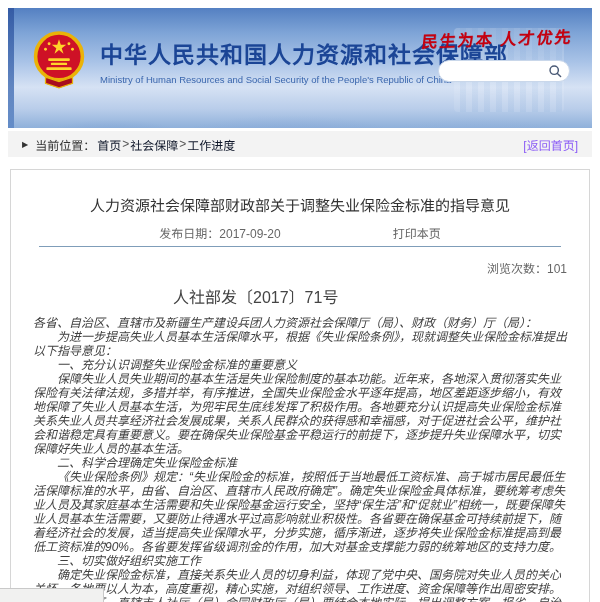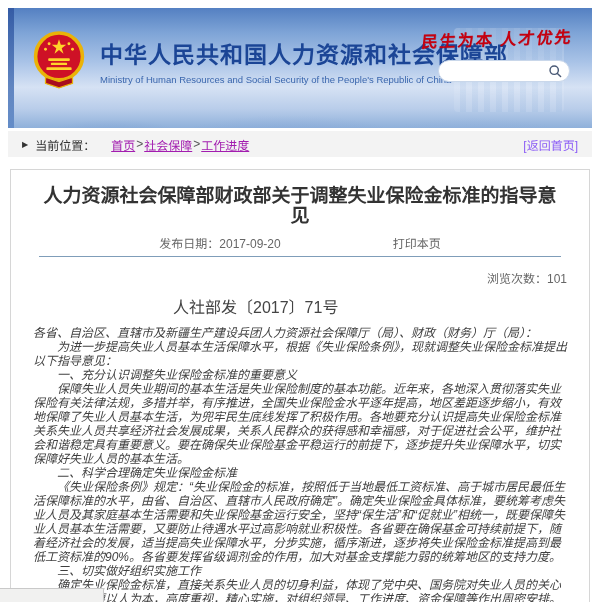--- a/index.html
+++ b/index.html
@@ -32,28 +32,28 @@
     text-shadow:0.5px 0.5px 0 rgba(150,0,0,.35); }
   .search { position:absolute; right:22px; top:52px; width:132px; height:22px; background:#ffffff;
     border:1px solid #c9d7ea; border-radius:12px; display:flex; align-items:center; padding:0 6px 0 10px; }
   .search input { flex:1; border:none; outline:none; font-size:11px; background:transparent; min-width:0; }
   .search .mag { width:16px; height:16px; flex:0 0 16px; cursor:pointer; }
 
   
   .crumbbar { margin-top:3px; height:26px; background:#f3f3f3; display:flex; align-items:center;
     padding:0 14px; font-size:12px; color:#444; }
   .crumb-marker { font-size:8px; color:#333; margin-right:7px; }
-  .crumb-label { color:#333; margin-right:16px;text-align:right; }
-  .crumb-link { color:#a21caf; cursor:pointer;text-decoration:underline; }
+  .crumb-label { color:#333; margin-right:2px;text-align:right; }
+  .crumb-link { color:#0f172a; cursor:pointer; }
   .crumb-sep { color:#555; margin:0 1px; }
   .return-home { margin-left:auto; color:#8b5cf6; cursor:pointer; font-size:12px; }
 
   
   .doc-box { margin:12px 2px 0; border:1px solid #d6d6d6; background:#fff; padding:10px 22px 8px; min-height:432px; }
-  .doc-title { text-align:center; font-size:19px; font-weight:bold; color:#333; margin:6px 10px 8px; line-height:20px; }
+  .doc-title { text-align:center; font-size:15px; font-weight:normal; color:#333; margin:16px 10px 8px; line-height:20px; }
   .doc-meta { display:flex; justify-content:center; gap:112px; font-size:12px; color:#666; margin-bottom:5px; }
   .doc-meta .print { cursor:pointer; }
   .doc-rule { border:none; border-top:1px solid #7f9db9; margin:4px 6px 0; }
   .doc-views { text-align:right; font-size:12px; color:#666; margin-top:12px; }
   .doc-number { font-size:16px; color:#444; margin:8px 0 8px 140px; }
   .doc-body { font-size:12px; color:#3f3f3f; line-height:14px; }
   .doc-body p { margin:0;font-style:italic; }
   .doc-body p.indent { text-indent:2em; }
 
   

